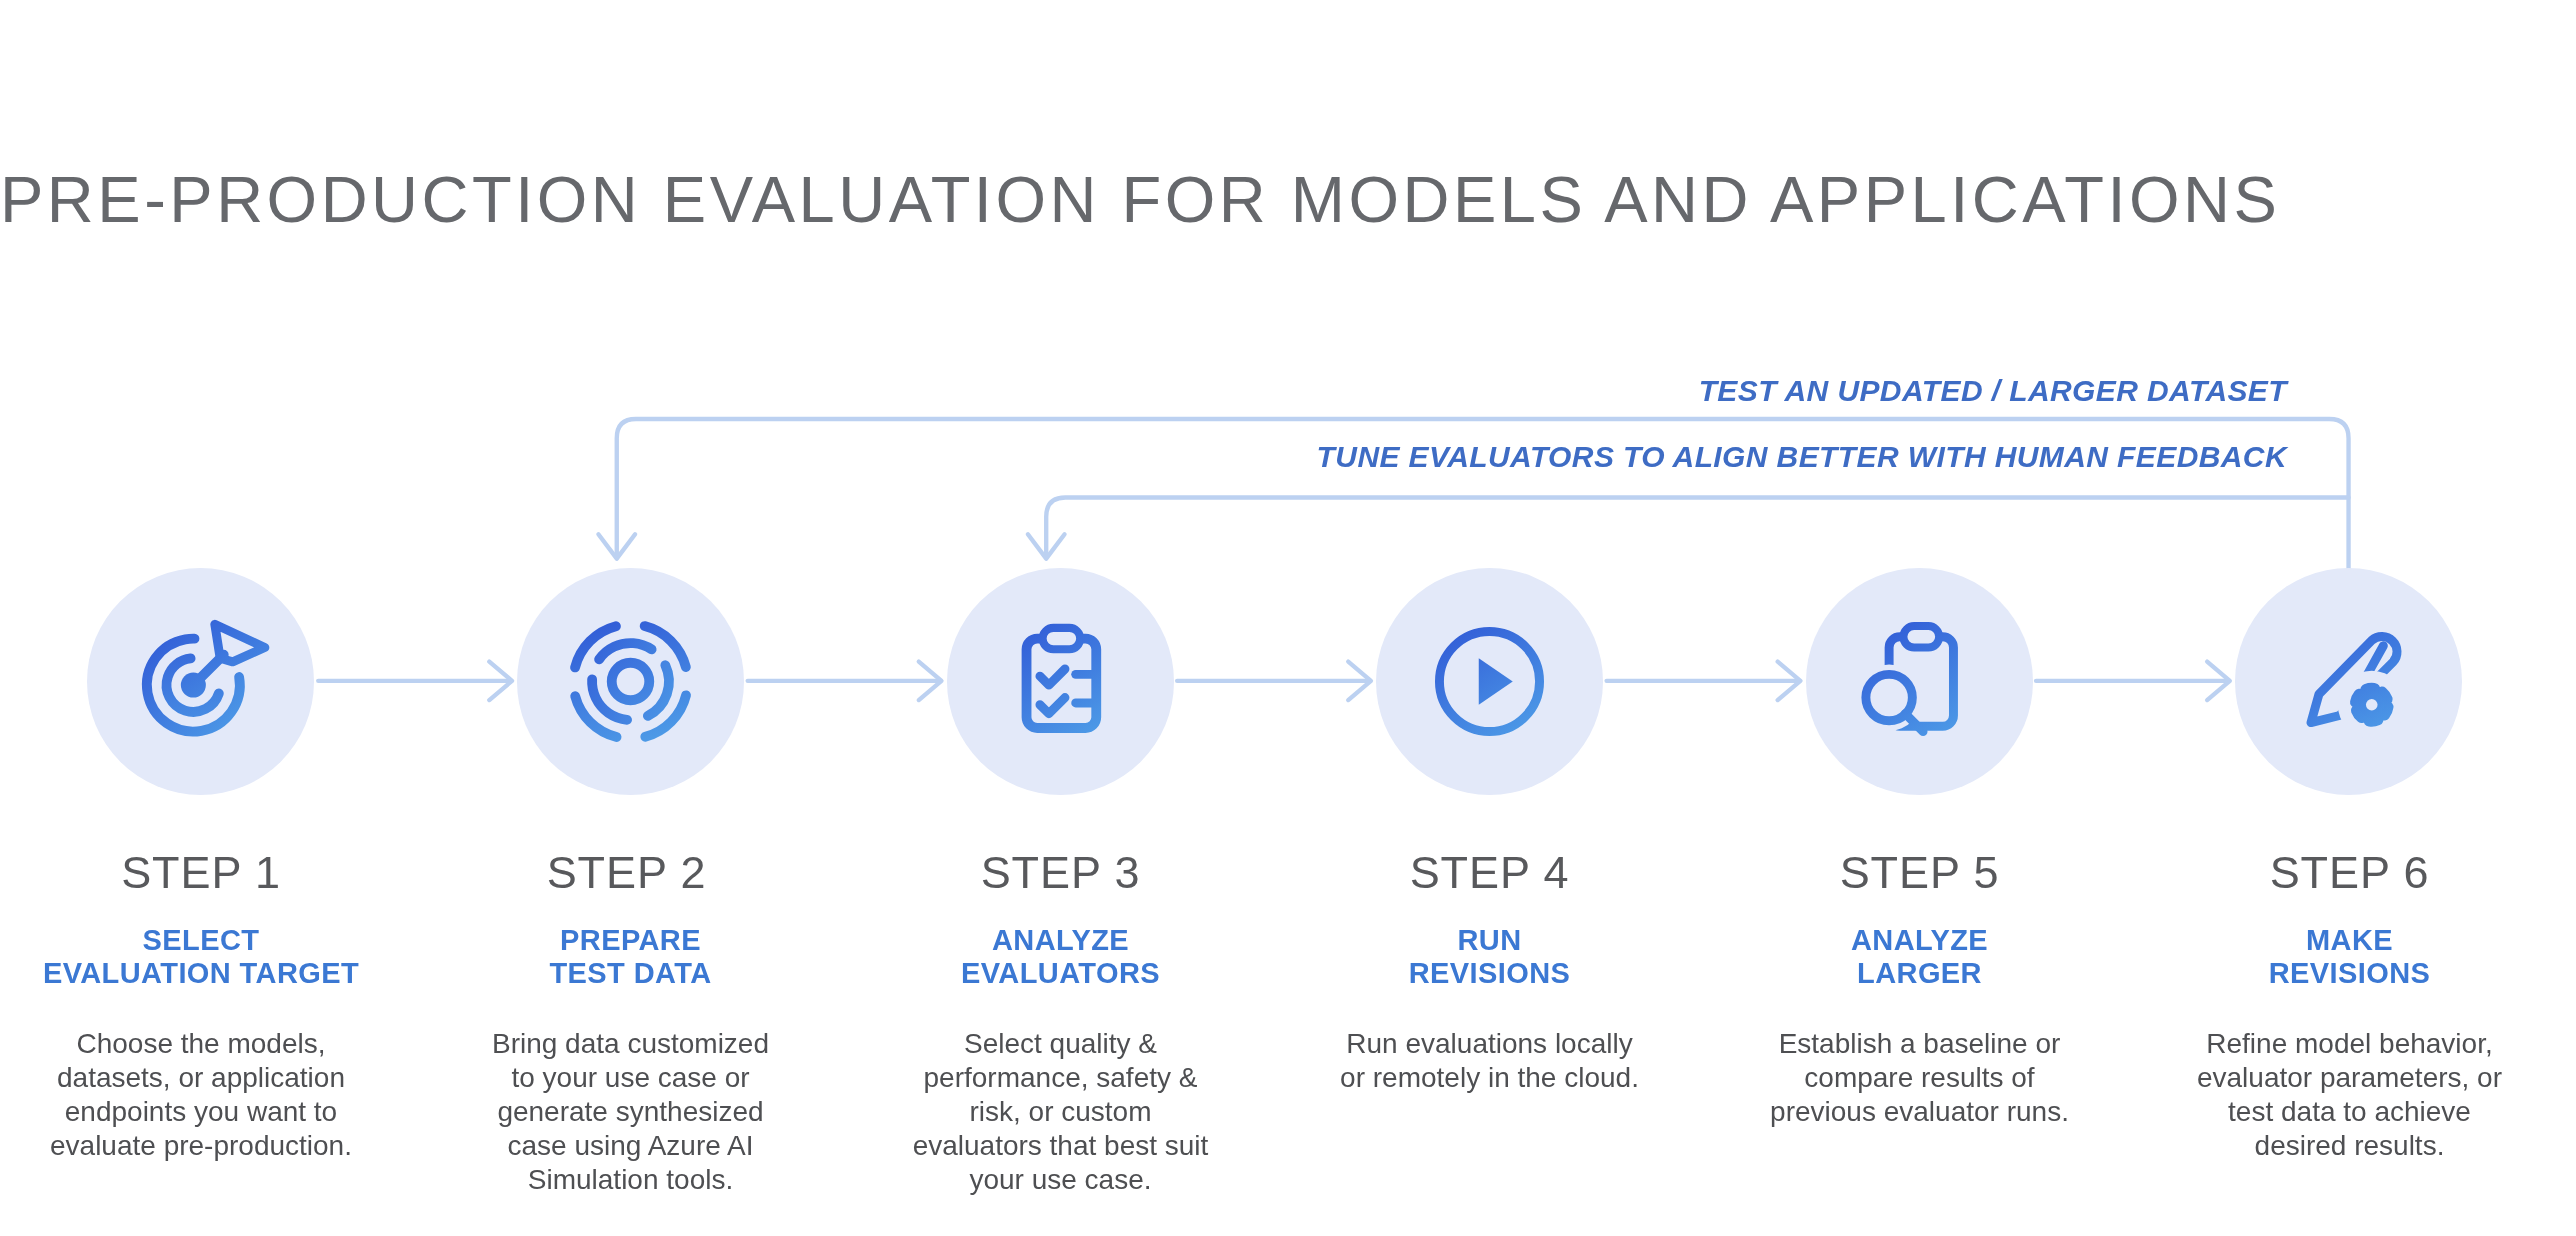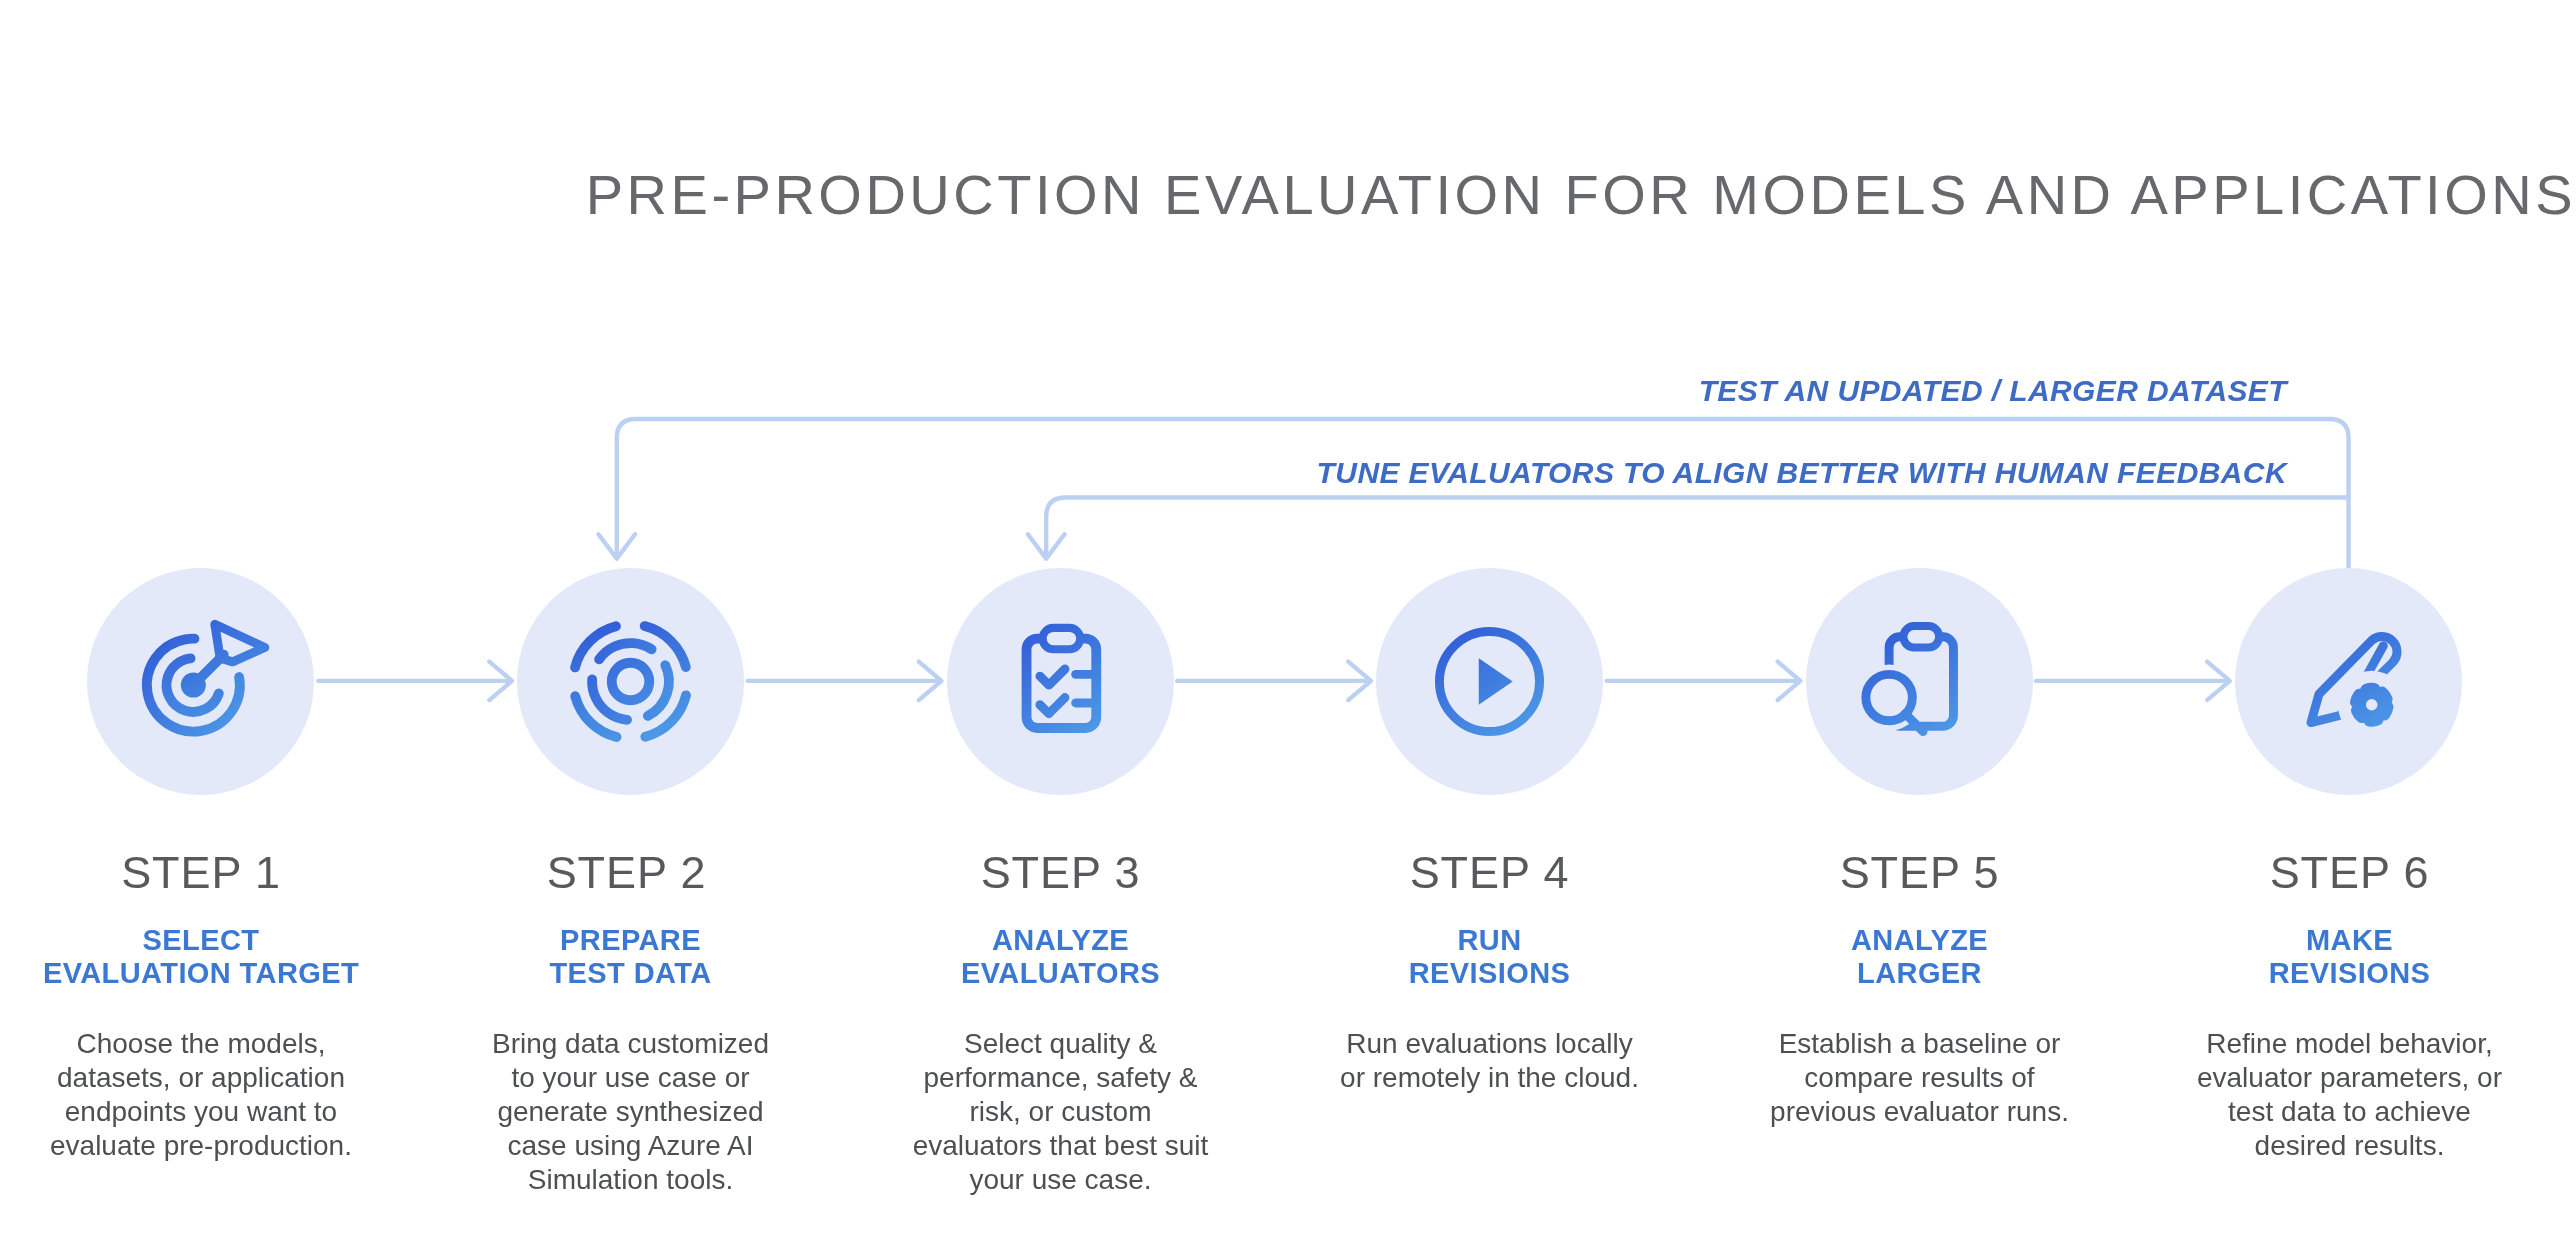--- a/index.html
+++ b/index.html
@@ -12,33 +12,33 @@
     --text_gray:#4e4f52;
     --icon_gradient_start:#3059d6;
     --icon_gradient_end:#4f9fe8;
   }
   html,body{margin:0;padding:0;}
   body{
     width:2576px;height:1236px;position:relative;background:#ffffff;
     font-family:"Liberation Sans", sans-serif;overflow:hidden;
   }
   .title{
-    position:absolute;left:0;top:162px;width:2576px;text-align:right;
-    font-size:56px;font-weight:300;letter-spacing:3.5px;color:var(--title_gray);
+    position:absolute;left:0;top:162px;width:2576px;text-align:left;
+    font-size:65px;font-weight:300;letter-spacing:3.5px;color:var(--title_gray);
     white-space:nowrap;
   }
   .lines-overlay{position:absolute;left:0;top:0;width:2576px;height:1236px;}
   .ln{stroke:var(--line_blue);stroke-width:5;fill:none;stroke-linecap:round;stroke-linejoin:round;}
   .loop-label{
     position:absolute;right:289px;text-align:center;white-space:nowrap;
     font-size:30px;font-weight:bold;font-style:italic;letter-spacing:0.4px;
     color:var(--label_blue);
   }
   .loop-label.l1{top:374px;}
-  .loop-label.l2{top:456px;}
+  .loop-label.l2{top:440px;}
   .step-circle{
     position:absolute;top:568px;width:227px;height:227px;border-radius:50%;
     background:var(--circle_bg);display:flex;align-items:center;justify-content:center;
   }
   .step-header{
     position:absolute;top:852px;width:437px;text-align:center;
     font-size:45px;line-height:42px;letter-spacing:0.9px;color:var(--header_gray);
   }
   .step-subtitle{
     position:absolute;top:924px;width:437px;text-align:center;

